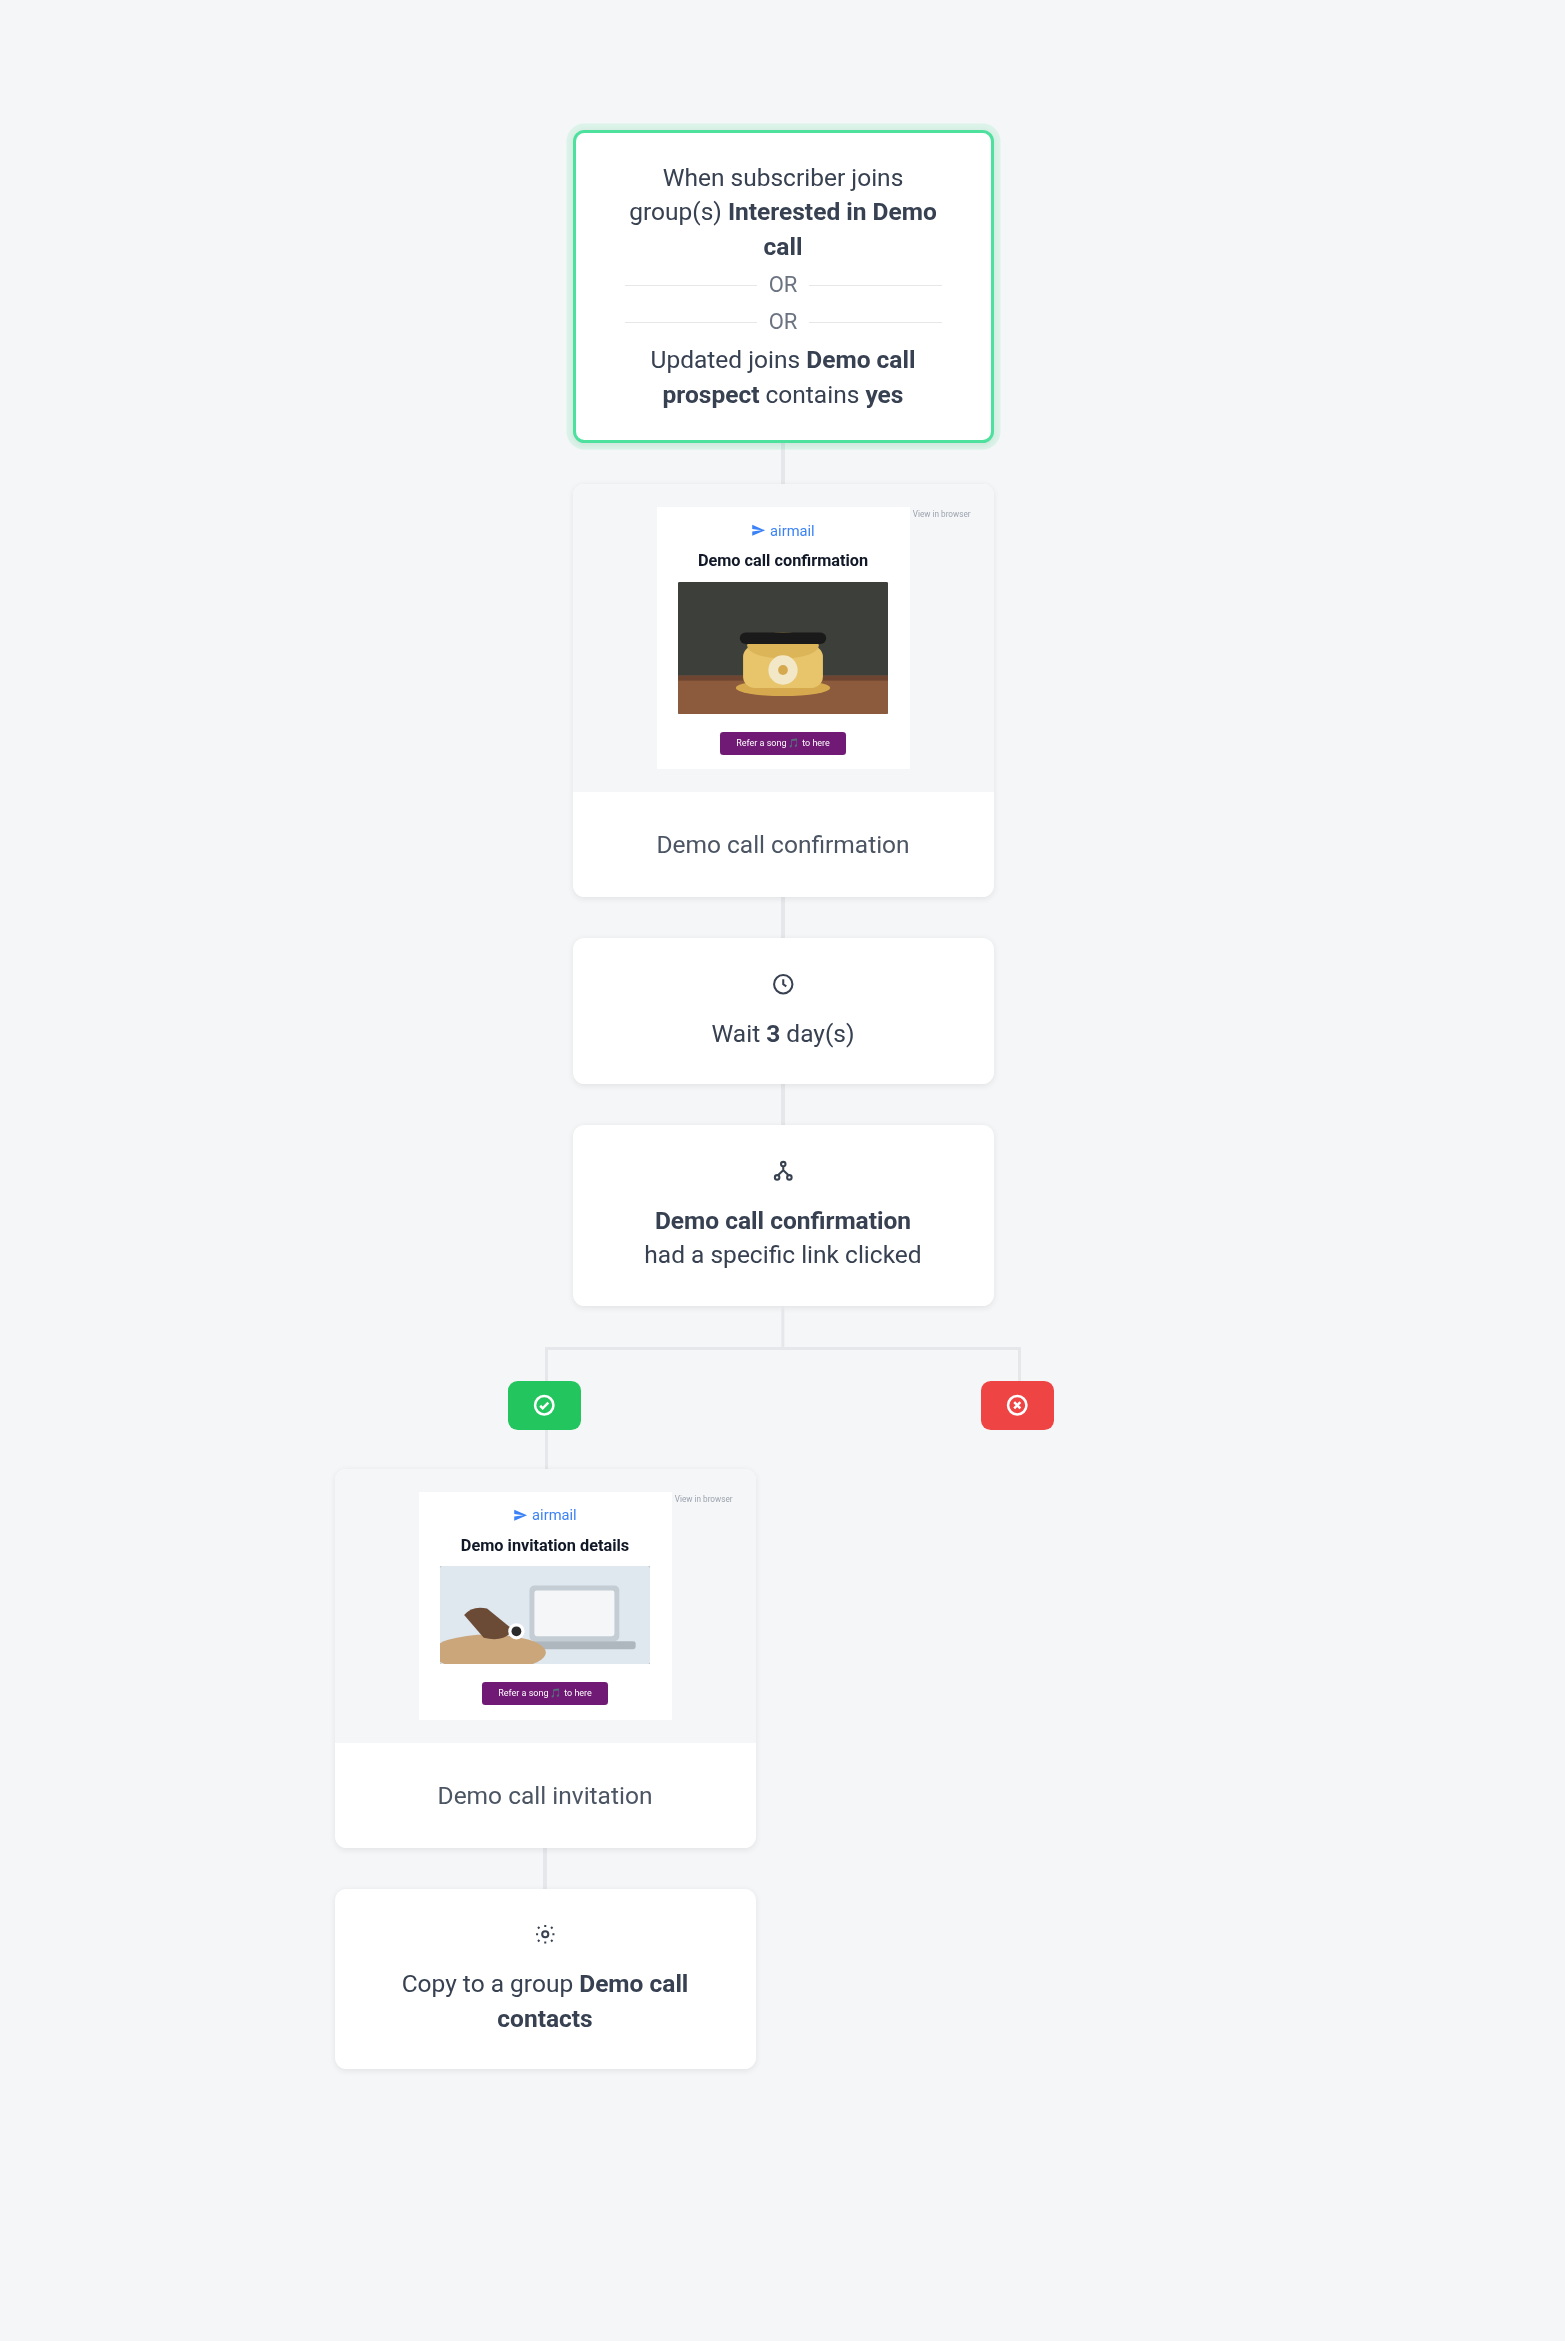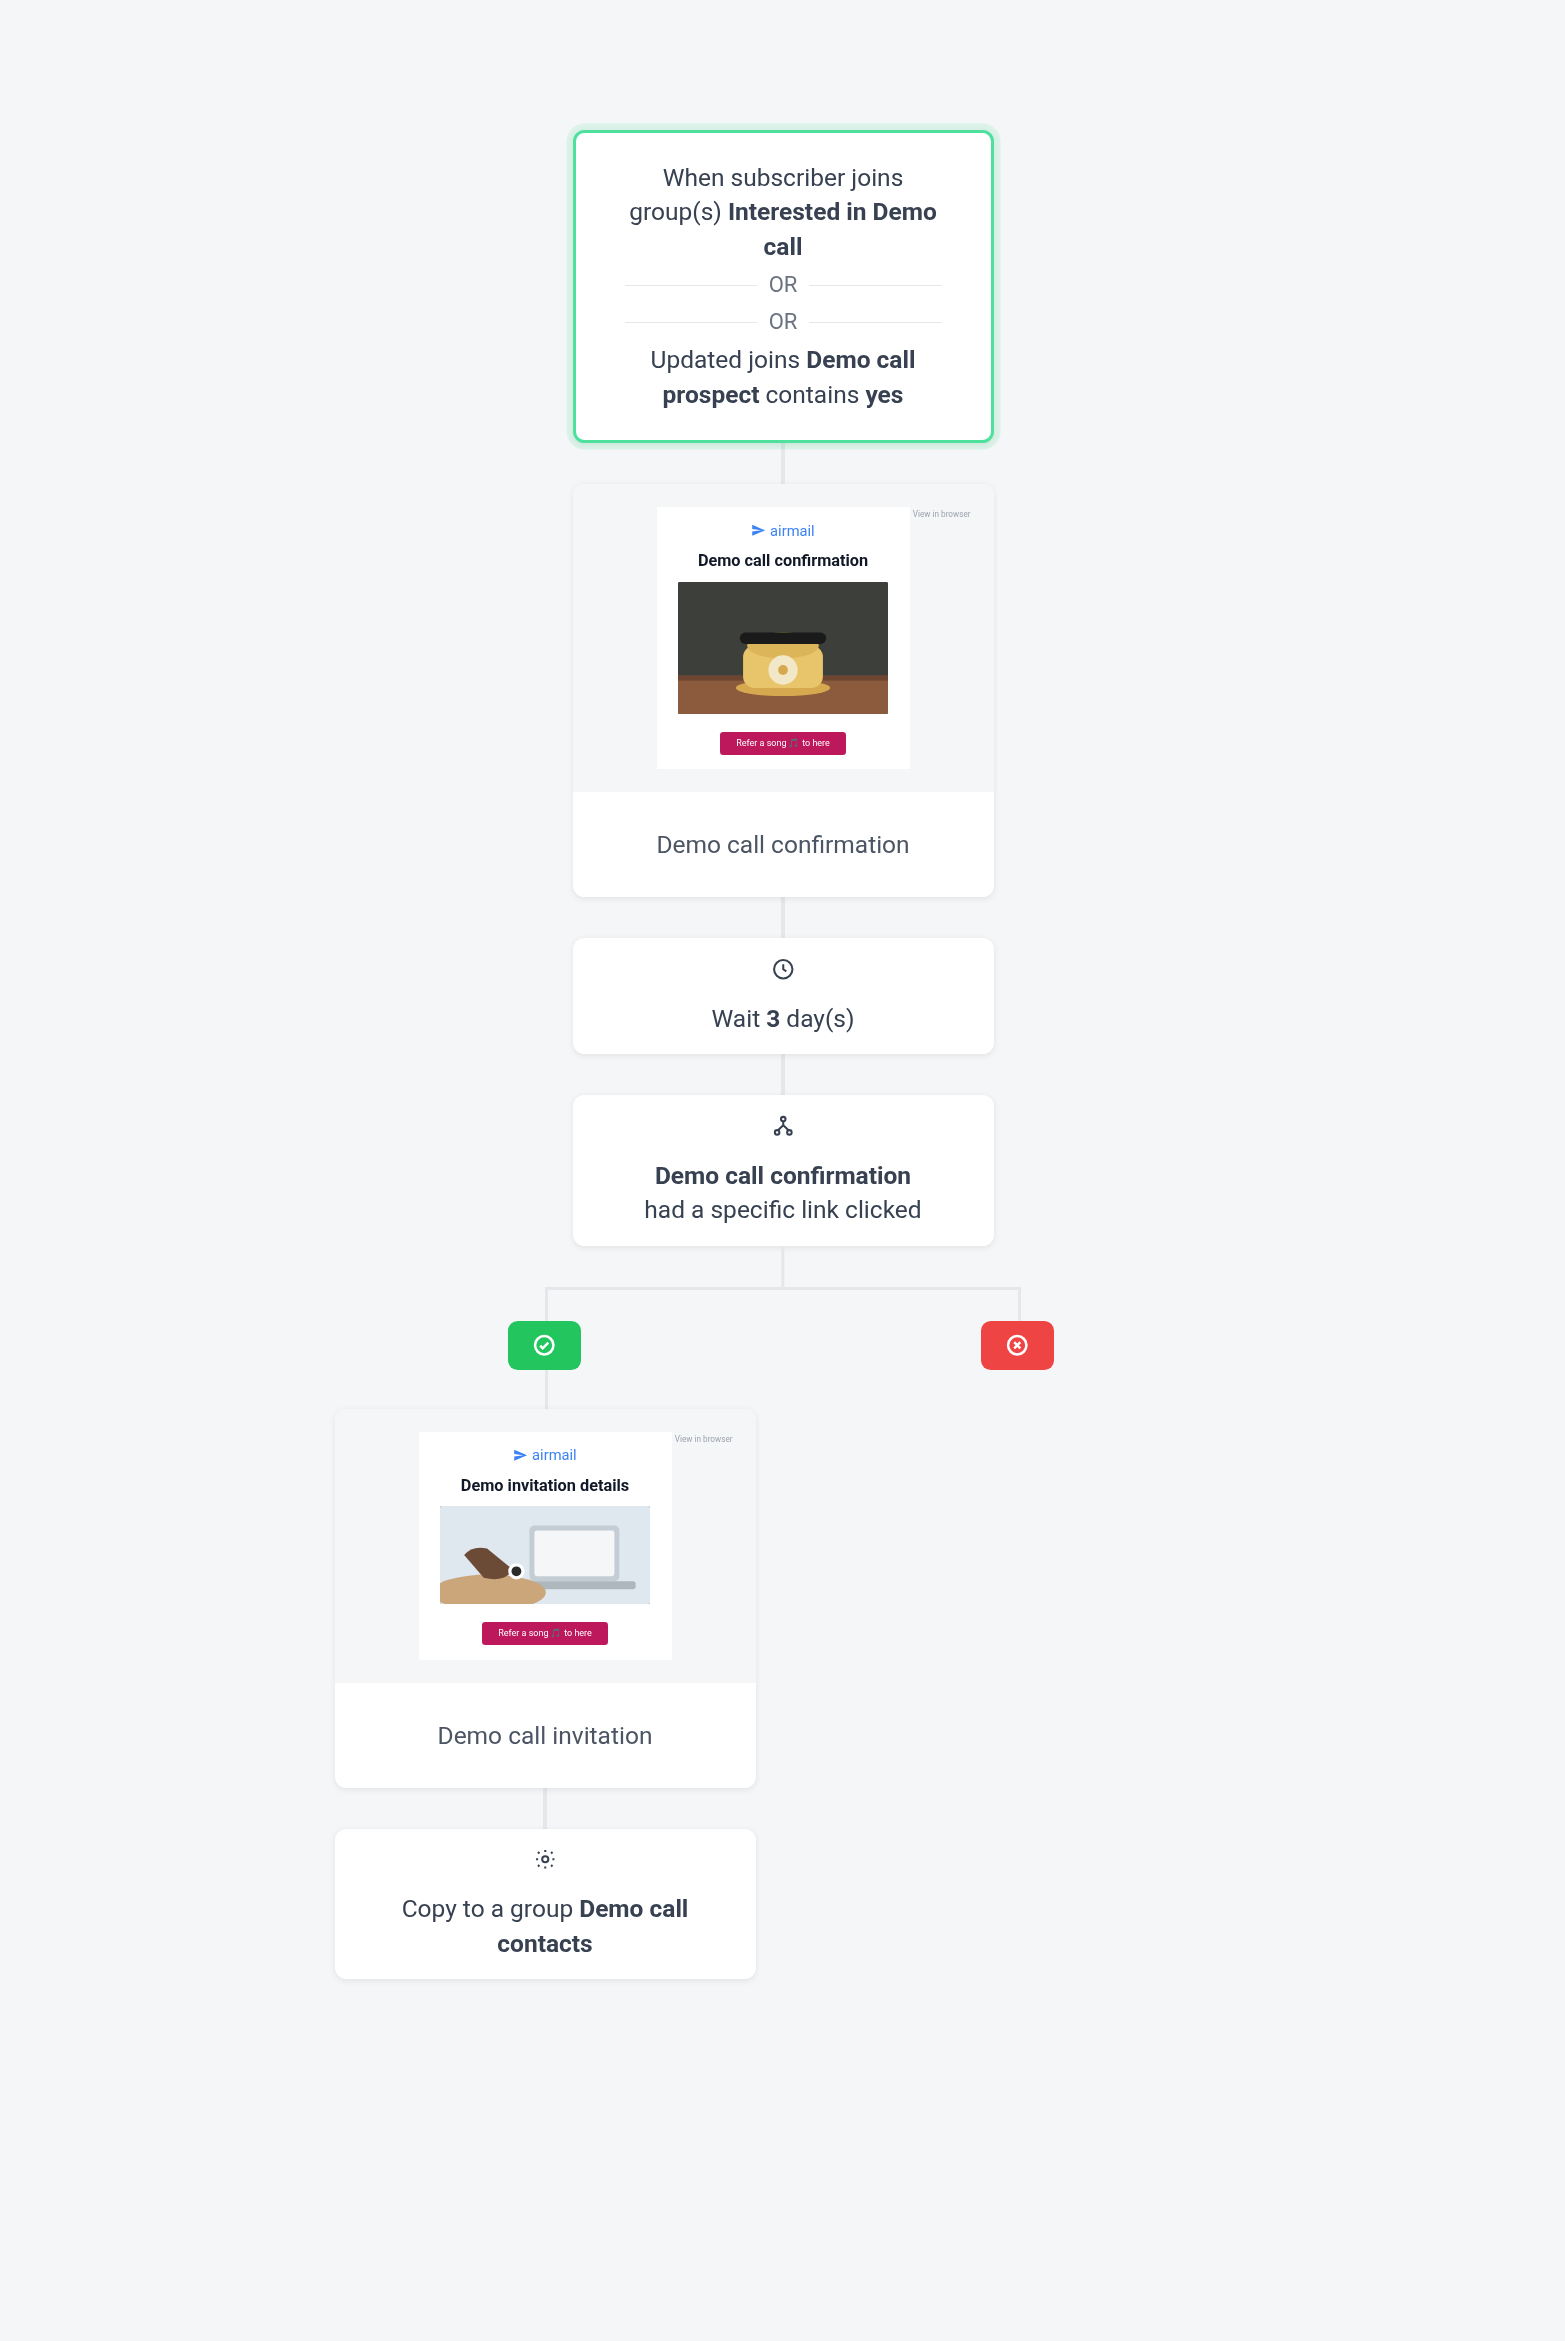--- a/index.html
+++ b/index.html
@@ -87,35 +87,35 @@
   }
   .email-image {
     width: 210px;
     height: 132px;
     border-radius: 1.6px;
     background:#555;
     margin-bottom: 18px;
     overflow:hidden;
   }
   .email-button {
-    background:#be185d;
+    background:#701a75;
     color:#fff;
     font-size: 9px;
     padding: 6.5px 16.3px;
     border-radius: 3.3px;
   }
   .email-card-label {
     text-align:center;
     font-size: 24.5px;
     color:#4b5563;
     padding: 38px 16.3px 0 16.3px;
   }
   .info-card {
     text-align:center;
-    padding: 18px 33px;
+    padding: 33px 33px;
     font-size: 24.5px;
     line-height:1.4;
   }
   .info-card .icon-row {
     margin-bottom: 11.4px;
   }
   .connector {
     width: 3.3px;
     background:#e5e7eb;
     height: 41px;

